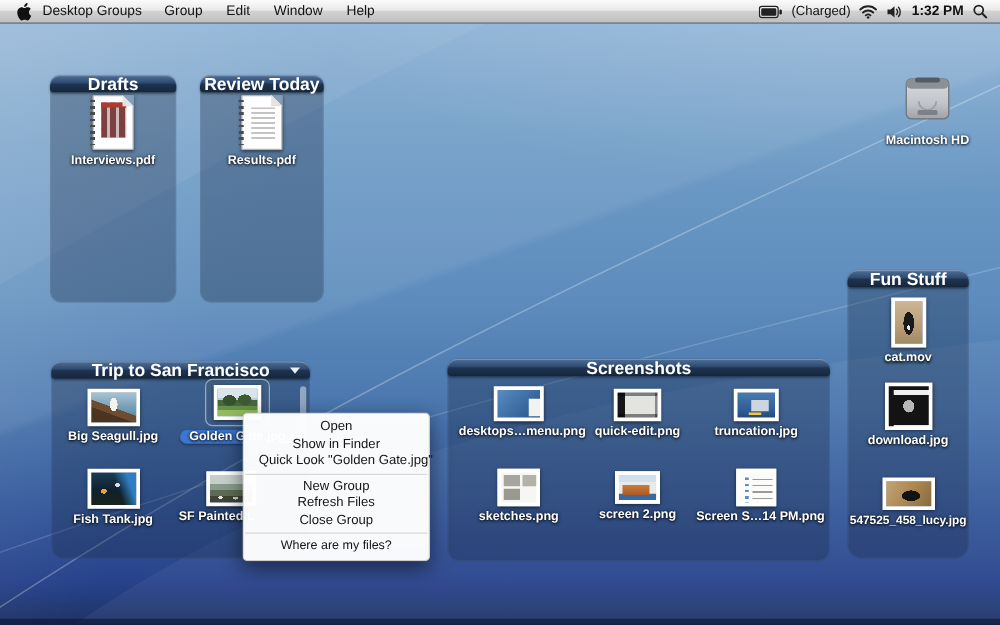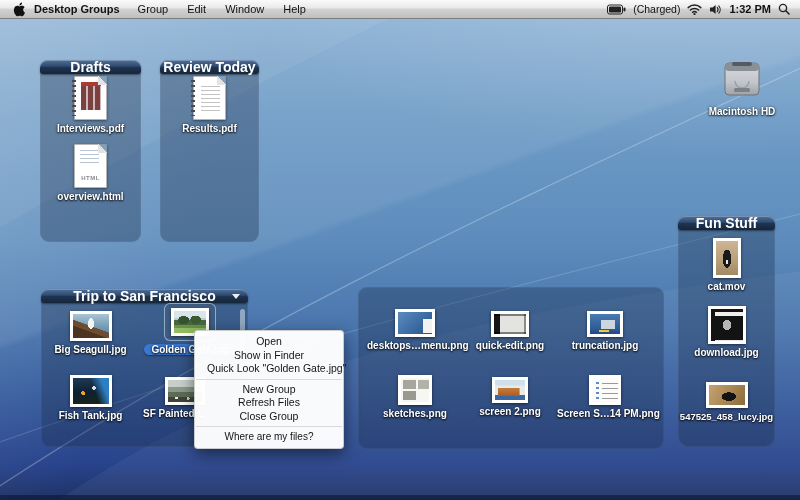--- a/index.html
+++ b/index.html
@@ -6,21 +6,21 @@
   html,body { width:800px; height:500px; overflow:hidden;
     font-family:"Liberation Sans", sans-serif; }
   #stage { position:relative; width:800px; height:500px; background:#5e8dbd; }
 
   
   .menubar { position:absolute; top:0; left:0; right:0; height:19px; z-index:90;
     background:linear-gradient(180deg,#fbfbfb 0%,#e9e9e9 45%,#d2d2d2 50%,#bfbfbf 100%);
     border-bottom:1px solid #7e7e7e; display:flex; align-items:center;
     font-size:11px; color:#111; }
   .apple { margin:0 9px 0 12px; display:flex; align-items:center; }
-  .appname { font-weight:700; margin-right:18px; }
+  .appname { font-weight:400; margin-right:18px; }
   .menu { margin-right:19px; }
   .mb-right { margin-left:auto; display:flex; align-items:center; gap:7px; margin-right:10px; }
   .mb-text { font-size:10.5px; }
   .time { font-weight:600; font-size:11px; }
   .mb-icon { display:flex; align-items:center; }
 
   
   .desktop { position:absolute; top:19px; left:0; right:0; bottom:0;
     background:
       radial-gradient(120% 80% at 90% -15%, rgba(255,255,255,0.20) 0%, rgba(255,255,255,0) 55%),
@@ -212,27 +212,20 @@
     <div class="group-panel" id="p-drafts">
       <div class="group-header">
         <span>Drafts</span>
       </div>
       <div class="dg-item" style="top:16px">
         <div class="doc spiral">
             <div class="doc-photos"></div>
           </div>
         <div class="file-label">Interviews.pdf</div>
       </div>
-      <div class="dg-item" style="top:84px">
-        <div class="doc">
-          <div class="html-sketch"></div>
-          <div class="html-badge">HTML</div>
-        </div>
-        <div class="file-label">overview.html</div>
-      </div>
     </div>
 
     <div class="group-panel" id="p-review">
       <div class="group-header">
         <span>Review Today</span>
       </div>
       <div class="dg-item" style="top:16px">
         <div class="doc spiral">
             <div class="doc-lines"></div>
           </div>
@@ -262,20 +255,23 @@
         <div class="th th-fishtank"></div>
         <div class="file-label">Fish Tank.jpg</div>
       </div>
       <div class="dg-item" style="left:97px; top:88px; width:104px; text-align:left; padding-left:5px">
         <div class="th th-painted" style="margin-left:22px"></div>
         <div class="file-label">SF Painted L</div>
       </div>
     </div>
 
     <div class="group-panel" id="p-shots">
+      <div class="group-header">
+        <span>Screenshots</span>
+      </div>
       <div class="dg-item" style="left:9px; top:22px; width:96px">
         <div class="th th-desktops"></div>
         <div class="file-label">desktops…menu.png</div>
       </div>
       <div class="dg-item" style="left:104px; top:24px; width:96px">
         <div class="th th-quickedit"></div>
         <div class="file-label">quick-edit.png</div>
       </div>
       <div class="dg-item" style="left:199px; top:24px; width:96px">
         <div class="th th-truncation"></div>

